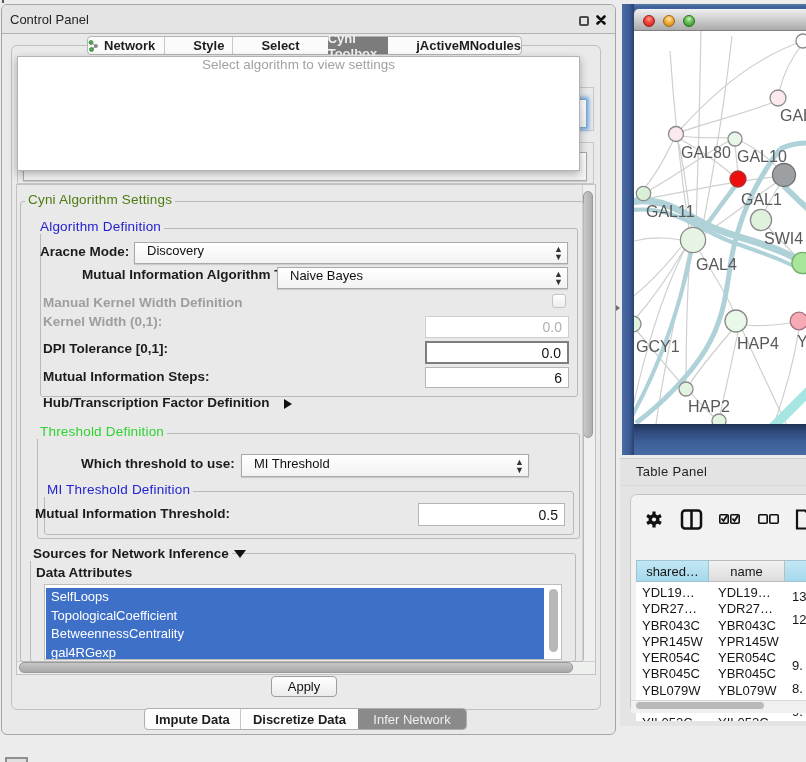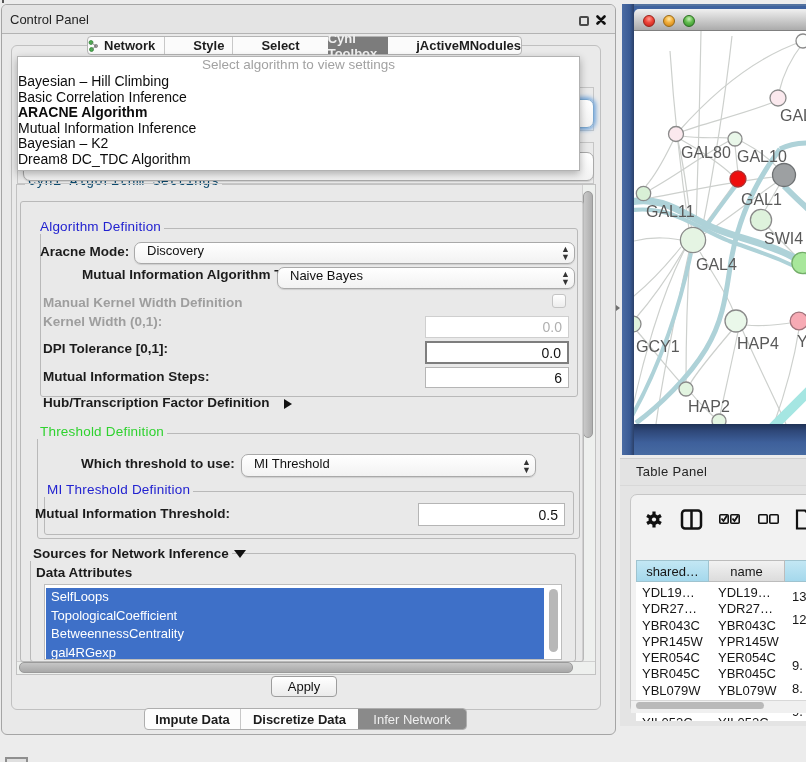--- a/index.html
+++ b/index.html
@@ -3,21 +3,21 @@
 <meta charset="utf-8">
 <style>
 html,body{margin:0;padding:0;}
 body{width:806px;height:762px;background:#ececec;font-family:"Liberation Sans",sans-serif;position:relative;overflow:hidden;}
 .abs{position:absolute;}
 .b{font-weight:bold;}
 .lbl{position:absolute;font-size:13.5px;font-weight:bold;color:#1c1c1c;white-space:nowrap;}
 .dis{color:#9e9e9e;}
 .grp{position:absolute;border:1px solid #b9b9b9;border-radius:3px;}
 .gt{position:absolute;font-size:13.5px;letter-spacing:0.2px;background:#e9e9e9;padding:0 3px;white-space:nowrap;line-height:14px;}
-.combo{position:absolute;background:linear-gradient(#ffffff,#f2f2f2);border:1px solid #a9a9a9;border-radius:7px;font-size:13px;color:#111;box-shadow:0 1px 1px rgba(0,0,0,0.12);padding-left:7px;}
+.combo{position:absolute;background:linear-gradient(#ffffff,#f2f2f2);border:1px solid #a9a9a9;border-radius:0;font-size:13px;color:#111;box-shadow:0 1px 1px rgba(0,0,0,0.12);}
 .combo .tx{position:absolute;left:12px;top:calc(50% - 3px);transform:translateY(-50%);}
 .combo .ar{position:absolute;right:4px;top:50%;transform:translateY(-50%);font-size:9px;color:#333;line-height:8px;text-align:center;}
 .fld{position:absolute;background:#fff;border:1px solid #b5b5b5;font-size:14px;color:#111;text-align:right;}
 .fld span{position:absolute;right:6px;top:50%;transform:translateY(-50%);}
 </style>
 </head>
 <body>
 
 <div class="abs" style="left:2px;top:0;width:2px;height:3px;background:#555;"></div>
 
@@ -51,21 +51,21 @@
 
 <div class="abs" style="left:16px;top:184px;width:580px;height:491px;background:#e9e9e9;border:1px solid #c2c2c2;box-sizing:border-box;"></div>
 
 <div class="abs" style="left:582px;top:185px;width:13px;height:489px;background:#eef0ee;border-left:1px solid #d0d0d0;box-sizing:border-box;"></div>
 <div class="abs" style="left:583px;top:191px;width:10px;height:247px;background:linear-gradient(90deg,#c9c9c9,#aeaeae);border:1px solid #9a9a9a;border-radius:5px;box-sizing:border-box;"></div>
 
 <div class="abs" style="left:17px;top:661px;width:578px;height:13px;background:#eef0ee;border-top:1px solid #d0d0d0;box-sizing:border-box;"></div>
 <div class="abs" style="left:19px;top:662px;width:554px;height:11px;background:linear-gradient(#c6c6c6,#a8a8a8);border:1px solid #9a9a9a;border-radius:5px;box-sizing:border-box;"></div>
 
 <div class="grp" style="left:20px;top:201px;width:562px;height:459px;"></div>
-<div class="gt" style="left:25px;top:175px;color:#0c4a6e;font-family:Liberation Mono, monospace;">Cyni Algorithm Settings</div>
+<div class="gt" style="left:25px;top:193px;color:#4d7c0f;">Cyni Algorithm Settings</div>
 
 <div class="grp" style="left:40px;top:228px;width:536px;height:167px;"></div>
 <div class="gt" style="left:37px;top:220px;color:#2222d0;">Algorithm Definition</div>
 
 <div class="lbl" style="left:40px;top:244px;">Aracne Mode:</div>
 <div class="combo" style="left:134px;top:242px;width:432px;height:20px;">
     <span class="tx">Discovery</span>
     <span class="ar">▲<br>▼</span>
   </div>
 <div class="lbl" style="left:42px;top:267px;padding-left:40px;">Mutual Information Algorithm Type:</div>
@@ -123,21 +123,20 @@
  <div style="flex:1;display:flex;align-items:center;justify-content:center;background:#8a8a8a;color:#efefef;border-radius:0 3px 3px 0;font-weight:normal;">Infer Network</div>
 </div>
 
 <div class="abs" style="left:17px;top:87px;width:577px;height:44px;border:1px solid #c6c6c6;box-sizing:border-box;"></div>
 <div class="abs" style="left:17px;top:142px;width:577px;height:42px;border:1px solid #c6c6c6;box-sizing:border-box;"></div>
 <div class="combo" style="left:23px;top:99px;width:562px;height:27px;box-shadow:0 0 4px 2px #74a7dc;border-color:#7ba7cf;"></div>
 <div class="combo" style="left:23px;top:152px;width:562px;height:27px;"></div>
 
 <div class="abs" style="left:17px;top:56px;width:563px;height:115px;background:#fff;border:1px solid #b2b2b2;box-shadow:0 3px 8px rgba(0,0,0,0.3);box-sizing:border-box;font-size:14px;color:#0c0c0c;">
  <div style="height:15px;text-align:center;color:#a2a2a2;line-height:16px;font-size:13.5px;">Select algorithm to view settings</div>
- <div style="padding-left:0px;line-height:15.6px;margin-top:2px;">Bayesian – Hill Climbing<br>Basic Correlation Inference<br><b>ARACNE Algorithm</b><br>Mutual Information Inference<br>Bayesian – K2<br>Dream8 DC_TDC Algorithm</div>
 </div>
 
 <div class="abs" style="left:5px;top:757px;width:19px;height:10px;background:#e0e0e0;border:2px solid #8f8f8f;"></div>
 
 <div class="abs" style="left:622px;top:4px;width:184px;height:420px;background:#3f639f;"></div>
 <div class="abs" style="left:622px;top:4px;width:184px;height:2px;background:#54739f;"></div>
 <div class="abs" style="left:622px;top:424px;width:184px;height:31px;background:linear-gradient(#1f3255,#2e4778 22%,#3e609b 60%,#476ba2);"></div>
 <div class="abs" style="left:622px;top:4px;width:12px;height:451px;background:linear-gradient(90deg,#4a6ba3,#3a5b95 65%,#2b4068);"></div>
 
 <div class="abs" style="left:634px;top:9px;width:172px;height:22px;background:linear-gradient(#f0f0f0,#ababab);border-bottom:1px solid #808080;border-radius:5px 0 0 0;box-sizing:border-box;"></div>

